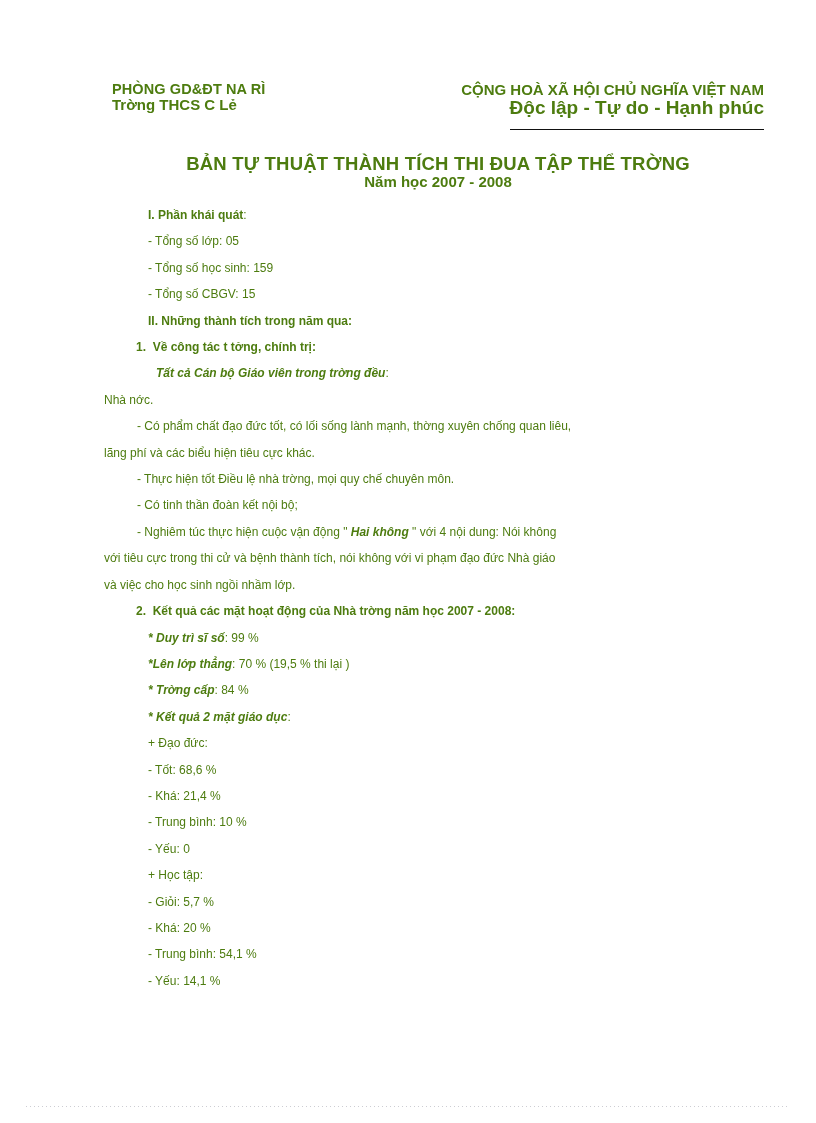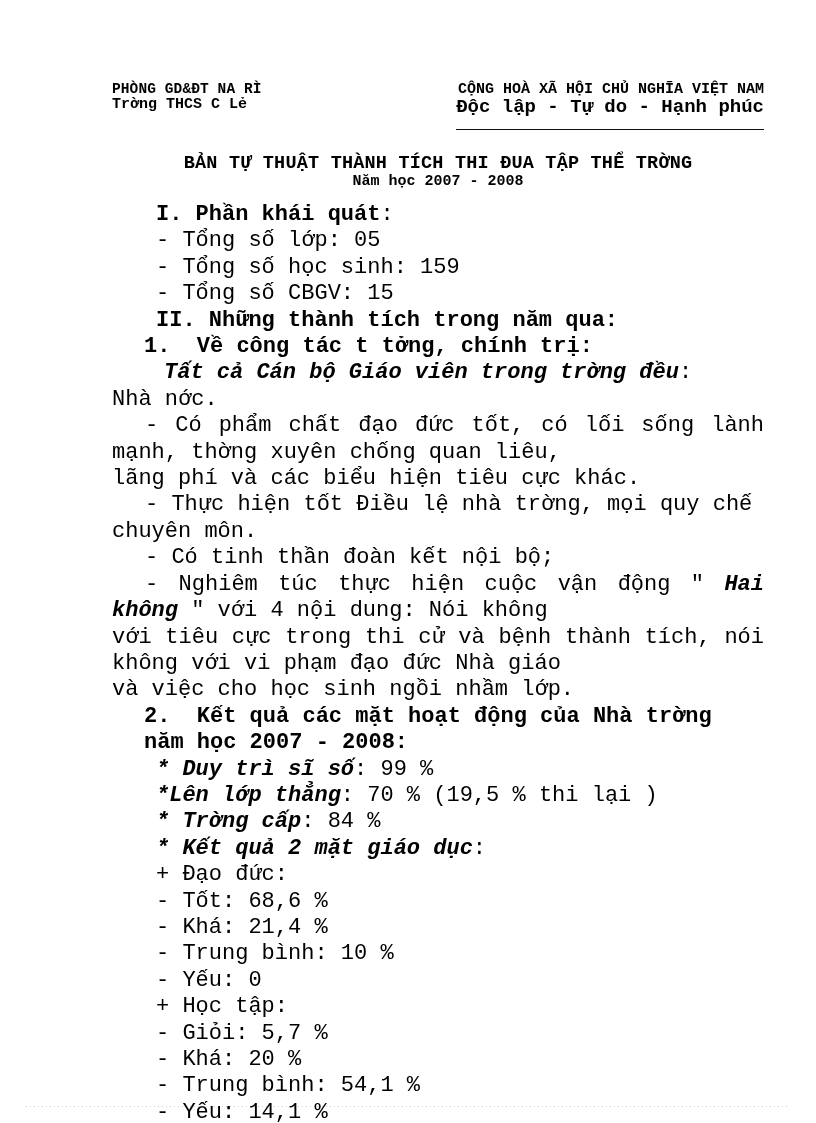--- a/index.html
+++ b/index.html
@@ -6,22 +6,22 @@
     margin: 0;
     padding: 0;
     background: #ffffff;
   }
   .page {
     position: relative;
     width: 816px;
     height: 1123px;
     background: #ffffff;
     overflow: hidden;
-    font-family: Liberation Mono, monospace;
-    color: #000000;
+    font-family: Liberation Sans, sans-serif;
+    color: #4d7c0f;
     -webkit-font-smoothing: antialiased;
   }
 
   
   .header {
     position: absolute;
     top: 82px;
     left: 112px;
     width: 652px;
     display: flex;
@@ -81,23 +81,23 @@
   .doc-year {
     font-weight: bold;
     font-size: 15px;
     margin-top: 1px;
   }
 
   
   .body {
     position: absolute;
     top: 202px;
-    left: 112px;
+    left: 104px;
     width: 652px;
-    font-size: 22px;
+    font-size: 12px;
   }
   .ln {
     line-height: 26.4px;
     text-align: justify;
     text-justify: inter-word;
   }
   .ln.nojust { text-align: left; }
   .b   { font-weight: bold; }
   .bi  { font-weight: bold; font-style: italic; }
 

